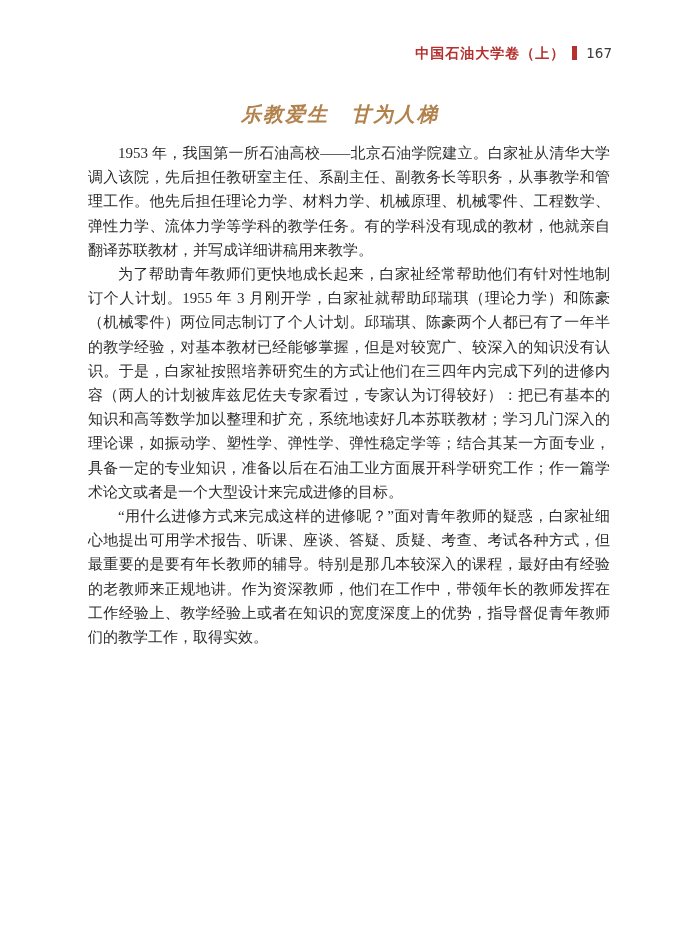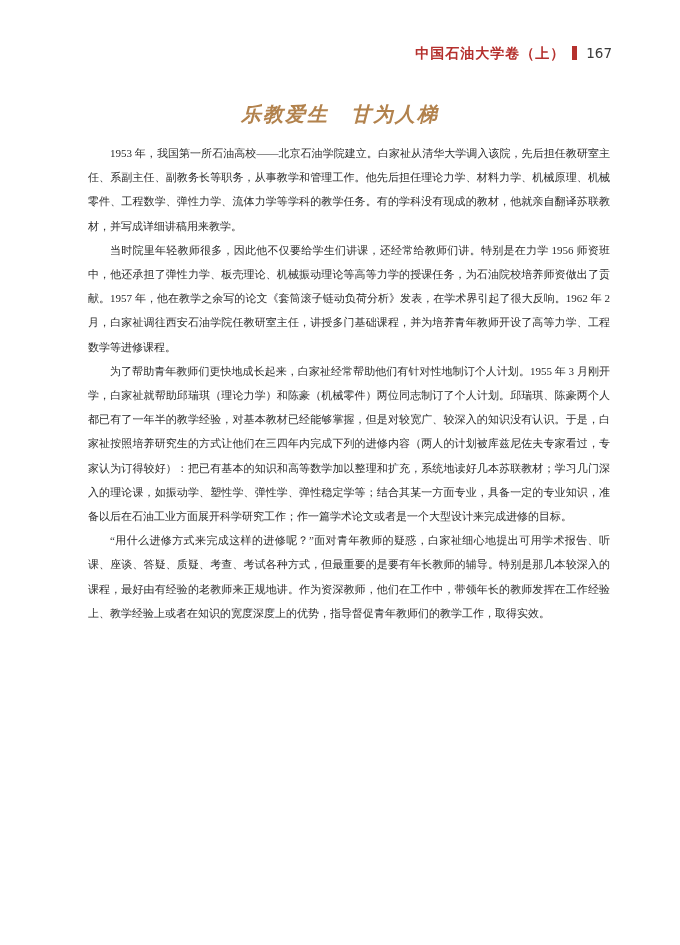--- a/index.html
+++ b/index.html
@@ -56,21 +56,21 @@
     font-style: italic;
     letter-spacing: 2px;
     color: #b2824d;
   }
   .article-body {
     position: absolute;
     top: 141px;
     left: 88px;
     width: 522px;
     color: #2b2b2b;
-    font-size: 11px;
+    font-size: 15px;
     line-height: 24.2px;
     text-align: justify;
   }
   .article-body p {
     margin: 0;
     text-indent: 2em;
   }
 </style>
 </head>
 <body>
@@ -78,18 +78,17 @@
 <div class="page">
 
   <div class="header">
     <span class="journal-title">中国石油大学卷（上）</span><span class="header-bar"></span><span class="page-number">167</span>
   </div>
 
   <h1 class="article-title">乐教爱生　甘为人梯</h1>
 
   <div class="article-body">
     <p>1953 年，我国第一所石油高校——北京石油学院建立。白家祉从清华大学调入该院，先后担任教研室主任、系副主任、副教务长等职务，从事教学和管理工作。他先后担任理论力学、材料力学、机械原理、机械零件、工程数学、弹性力学、流体力学等学科的教学任务。有的学科没有现成的教材，他就亲自翻译苏联教材，并写成详细讲稿用来教学。</p>
-    <p>当时院里年轻教师很多，因此他不仅要给学生们讲课，还经常给教师们讲。特别是在力学 1956 师资班中，他还承担了弹性力学、板壳理论、机械振动理论等高等力学的授课任务，为石油院校培养师资做出了贡献。1957 年，他在教学之余写的论文《套筒滚子链动负荷分析》发表，在学术界引起了很大反响。1962 年 2 月，白家祉调往西安石油学院任教研室主任，讲授多门基础课程，并为培养青年教师开设了高等力学、工程数学等进修课程。</p>
     <p>为了帮助青年教师们更快地成长起来，白家祉经常帮助他们有针对性地制订个人计划。1955 年 3 月刚开学，白家祉就帮助邱瑞琪（理论力学）和陈豪（机械零件）两位同志制订了个人计划。邱瑞琪、陈豪两个人都已有了一年半的教学经验，对基本教材已经能够掌握，但是对较宽广、较深入的知识没有认识。于是，白家祉按照培养研究生的方式让他们在三四年内完成下列的进修内容（两人的计划被库兹尼佐夫专家看过，专家认为订得较好）：把已有基本的知识和高等数学加以整理和扩充，系统地读好几本苏联教材；学习几门深入的理论课，如振动学、塑性学、弹性学、弹性稳定学等；结合其某一方面专业，具备一定的专业知识，准备以后在石油工业方面展开科学研究工作；作一篇学术论文或者是一个大型设计来完成进修的目标。</p>
     <p>“用什么进修方式来完成这样的进修呢？”面对青年教师的疑惑，白家祉细心地提出可用学术报告、听课、座谈、答疑、质疑、考查、考试各种方式，但最重要的是要有年长教师的辅导。特别是那几本较深入的课程，最好由有经验的老教师来正规地讲。作为资深教师，他们在工作中，带领年长的教师发挥在工作经验上、教学经验上或者在知识的宽度深度上的优势，指导督促青年教师们的教学工作，取得实效。</p>
   </div>
 
 </div>
 
 </body></html>

